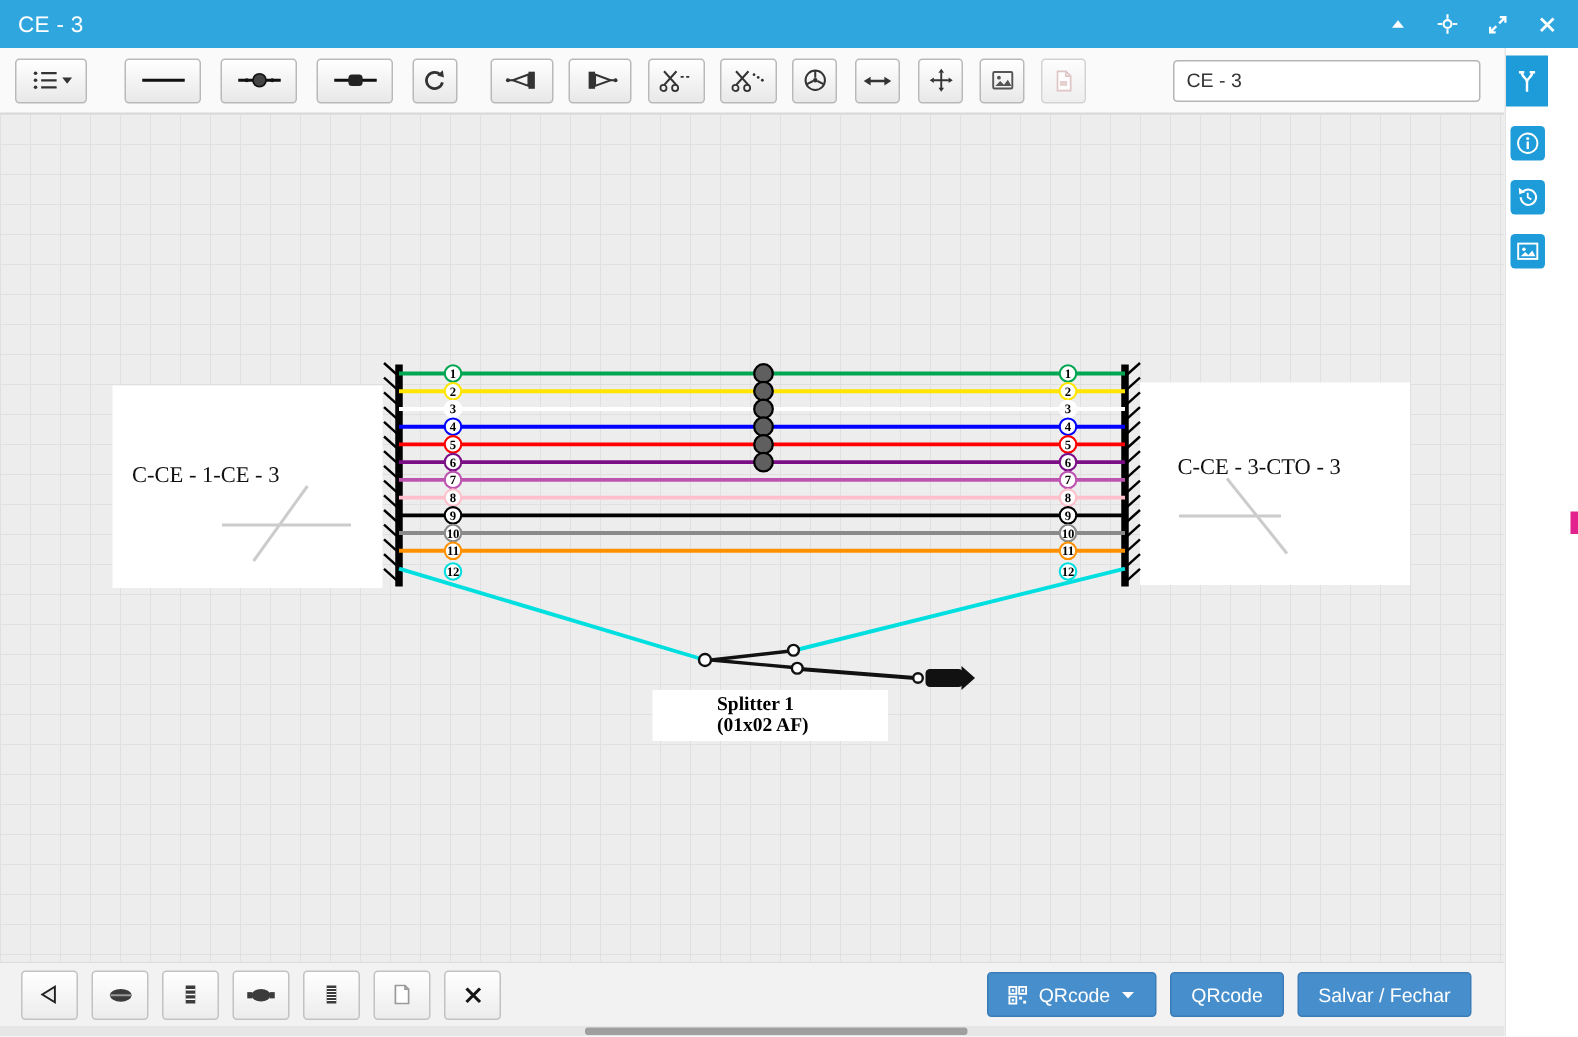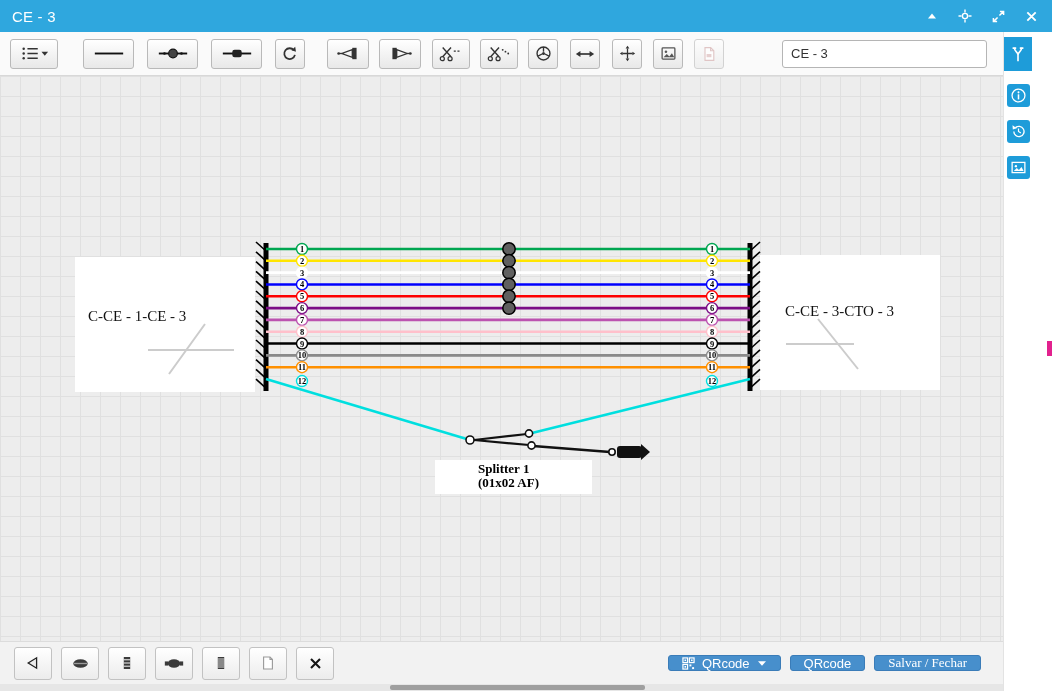--- a/index.html
+++ b/index.html
@@ -28,21 +28,21 @@
   .canvas{flex:1;position:relative;background-color:#EDEDED;
     background-image:linear-gradient(#e0e0e0 1px,transparent 1px),linear-gradient(90deg,#e0e0e0 1px,transparent 1px);
     background-size:20px 20px;overflow:hidden;}
   .canvas svg{position:absolute;left:0;top:0;}
   .canvas svg text{font-family:"Liberation Serif","DejaVu Serif",serif;}
 
   
   .footer{height:43px;background:#f2f2f2;border-top:1px solid #dcdcdc;display:flex;align-items:center;padding:0 14px;gap:9px;}
   .fbtn{width:38px;height:33px;display:inline-flex;align-items:center;justify-content:center;
     background:linear-gradient(#ffffff,#ececec);border:1px solid #c2c2c2;border-radius:3px;cursor:pointer;}
-  .blue-btn{height:16px;border-radius:3px;border:1px solid #3a7cb8;background:#478FCC;color:#fff;
+  .blue-btn{height:30px;border-radius:3px;border:1px solid #3a7cb8;background:#478FCC;color:#fff;
     font-size:13px;display:inline-flex;align-items:center;gap:7px;padding:0 13px;cursor:pointer;font-family:"Liberation Sans",sans-serif;}
   .spacer{margin-left:auto;}
 
   
   .hscroll{height:7px;background:#e6e6e6;position:relative;}
   .hscroll .handle{position:absolute;left:390px;top:1px;height:5px;width:255px;background:#9f9f9f;border-radius:2px;}
 
   
   .rail{width:49px;background:#fff;border-left:1px solid #e3e3e3;position:relative;padding-top:5px;}
   .rail-tool{width:28px;height:34px;background:#1E9CD9;border:none;display:flex;align-items:center;justify-content:center;cursor:pointer;}
@@ -488,21 +488,21 @@
         <span>QRcode</span>
         <span style="display:inline-flex;">
           <svg viewBox="0 0 10 7" width="10" height="7">
               <path d="M1 1.3l4 4.4 4-4.4z" fill="#fff"></path>
             </svg>
         </span>
       </button>
       <button class="blue-btn">
         <span>QRcode</span>
       </button>
-      <button class="blue-btn" style="margin-right:8px;font-family:Liberation Serif, serif;">
+      <button class="blue-btn" style="margin-right:8px;">
         <span>Salvar / Fechar</span>
       </button>
     </div>
 
     <div class="hscroll">
       <div class="handle"></div>
     </div>
   </div>
 
   <div class="rail">

